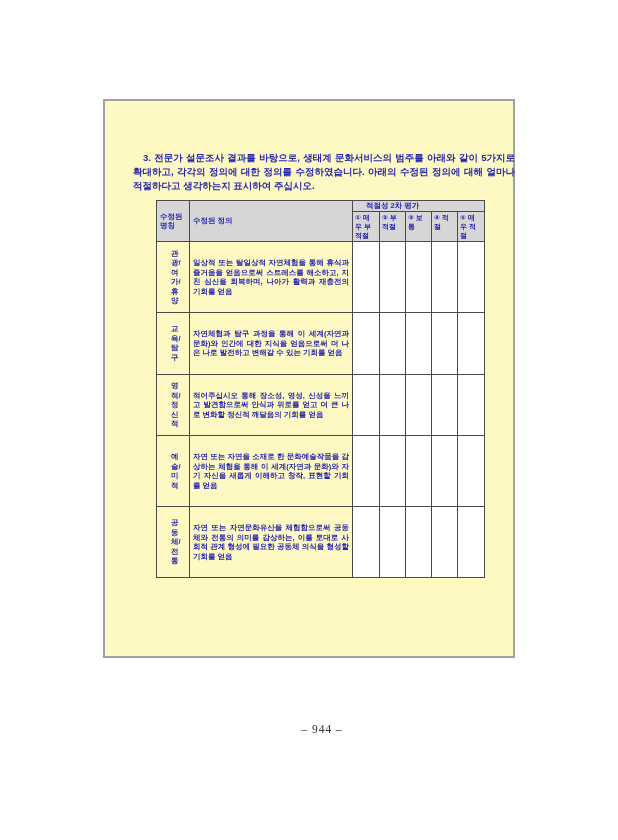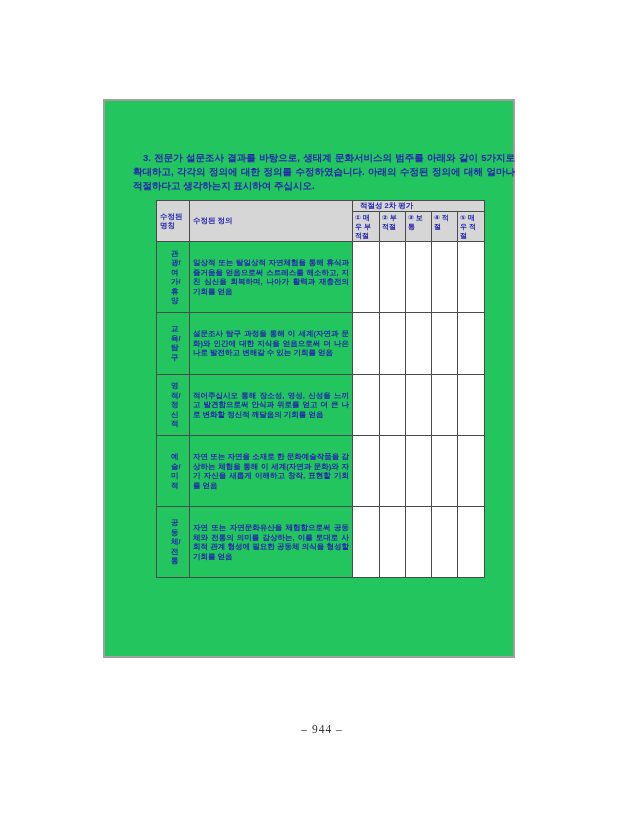--- a/index.html
+++ b/index.html
@@ -9,37 +9,37 @@
     --frame:#a0a0a0;
     --pagenum:#333333;
   }
   html,body{margin:0;padding:0;}
   body{
     width:618px;height:840px;background:#ffffff;position:relative;overflow:hidden;
     font-family:"Liberation Sans","DejaVu Sans",sans-serif;
   }
   .frame{
     position:absolute;left:103px;top:99px;width:408px;height:555px;
-    border:2px solid var(--frame);background:#22c55e;
+    border:2px solid var(--frame);background:#fef9c3;
   }
   .q{
     position:absolute;left:28px;width:382px;margin:0;
     color:var(--blue);font-weight:bold;font-size:9.5px;line-height:14px;
     text-align:justify;text-indent:10px;word-break:normal;
   }
   .q3{top:50px;}
   .q31{top:300px;}
   table{border-collapse:collapse;table-layout:fixed;position:absolute;}
   .rating{
     left:51px;top:99px;width:328px;
     font-size:7.5px;line-height:9.5px;color:var(--blue);font-weight:bold;
   }
   .rating th,.rating td{border:1px solid var(--tbl);overflow:hidden;}
   .rating .hdr{background:var(--hdrbg);text-align:left;font-weight:bold;padding:1px 3px;vertical-align:middle;}
-  .rating .eval-hdr{height:10px;padding:0 7px;line-height:10px;}
+  .rating .eval-hdr{height:10px;padding:0 13px;line-height:10px;}
   .rating .scale-cell{vertical-align:top;padding:1px 2px;height:26px;font-size:7px;line-height:9px;}
   .rating .name-cell{word-break:break-all;text-align:center;vertical-align:middle;padding:1px 14px;}
   .rating .def-cell{text-align:justify;vertical-align:middle;padding:16px 3px;word-break:normal;}
   .rating .mark-cell{background:#fff;}
   .rating tbody tr{height:30px;}
   .rating tbody tr.tall{height:39px;}
   .answer{
     left:51px;top:338px;width:328px;
     color:var(--blue);font-weight:bold;font-size:9px;
   }
@@ -91,21 +91,21 @@
           <td class="name-cell">관광/여가/휴양</td>
           <td class="def-cell">일상적 또는 탈일상적 자연체험을 통해 휴식과 즐거움을 얻음으로써 스트레스를 해소하고, 지친 심신을 회복하며, 나아가 활력과 재충전의 기회를 얻음</td>
           <td class="mark-cell"></td>
           <td class="mark-cell"></td>
           <td class="mark-cell"></td>
           <td class="mark-cell"></td>
           <td class="mark-cell"></td>
         </tr>
         <tr>
           <td class="name-cell">교육/탐구</td>
-          <td class="def-cell">설문조사 탐구 과정을 통해 이 세계(자연과 문화)와 인간에 대한 지식을 얻음으로써 더 나은 나로 발전하고 변해갈 수 있는 기회를 얻음</td>
+          <td class="def-cell">자연체험과 탐구 과정을 통해 이 세계(자연과 문화)와 인간에 대한 지식을 얻음으로써 더 나은 나로 발전하고 변해갈 수 있는 기회를 얻음</td>
           <td class="mark-cell"></td>
           <td class="mark-cell"></td>
           <td class="mark-cell"></td>
           <td class="mark-cell"></td>
           <td class="mark-cell"></td>
         </tr>
         <tr>
           <td class="name-cell">영적/정신적</td>
           <td class="def-cell">적어주십시오 통해 장소성, 영성, 신성을 느끼고 발견함으로써 안식과 위로를 얻고 더 큰 나로 변화할 정신적 깨달음의 기회를 얻음</td>
           <td class="mark-cell"></td>

